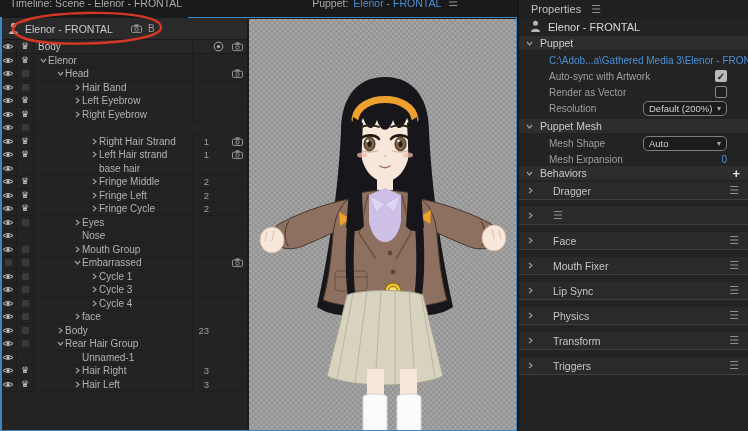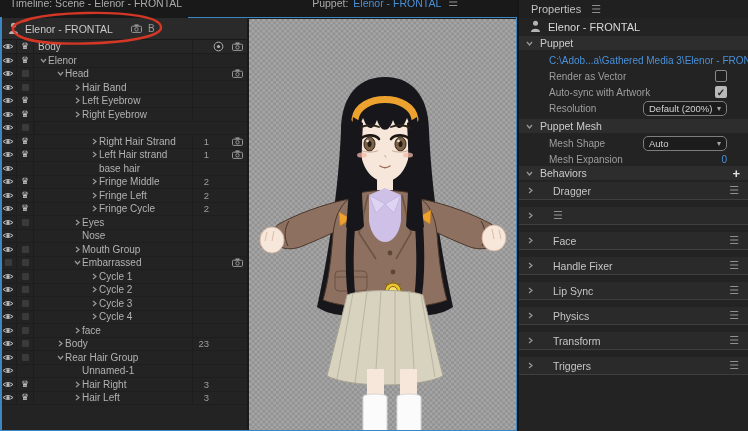--- a/index.html
+++ b/index.html
@@ -594,45 +594,20 @@
           </span>
     <span class="cell">
             <span class="sq"></span>
           </span>
     <span class="name-cell" style="padding-left:55px">
       <span class="chev">
               <svg width="5" height="7" viewBox="0 0 5 7">
                 <path d="M1,1 L4,3.5 L1,6" fill="none" stroke="#9a9a9a" stroke-width="1.2"></path>
               </svg>
             </span>
-      <span>Cycle 2</span>
-    </span>
-    <span class="right-group">
-      <span class="count"></span>
-      <span class="mini-cell"></span>
-      <span class="mini-cell"></span>
-      <span class="mini-cell"></span>
-    </span>
-  </div>
-        <div class="tree-row">
-    <span class="cell">
-            <svg width="12" height="9" viewBox="0 0 12 9">
-              <path d="M1,4.5 Q6,0.6 11,4.5 Q6,8.4 1,4.5 Z" fill="none" stroke="#c0c0c0" stroke-width="1"></path>
-              <circle cx="6" cy="4.5" r="1.6" fill="#c0c0c0"></circle>
-            </svg>
-          </span>
-    <span class="cell">
-            <span class="sq"></span>
-          </span>
-    <span class="name-cell" style="padding-left:55px">
-      <span class="chev">
-              <svg width="5" height="7" viewBox="0 0 5 7">
-                <path d="M1,1 L4,3.5 L1,6" fill="none" stroke="#9a9a9a" stroke-width="1.2"></path>
-              </svg>
-            </span>
       <span>Cycle 3</span>
     </span>
     <span class="right-group">
       <span class="count"></span>
       <span class="mini-cell"></span>
       <span class="mini-cell"></span>
       <span class="mini-cell"></span>
     </span>
   </div>
         <div class="tree-row">
@@ -918,26 +893,26 @@
           <svg width="7" height="5" viewBox="0 0 7 5">
             <path d="M1,1 L3.5,4 L6,1" fill="none" stroke="#9a9a9a" stroke-width="1.2"></path>
           </svg>
         </span>
       <span>Puppet</span>
     </div>
     <div class="path-row">
       <span>C:\Adob...a\Gathered Media 3\Elenor - FRONTAL.ai</span>
     </div>
     <div class="prow" style="height:16px;">
+      <span class="plabel">Auto-sync with Artwork</span>
+      <span class="checkbox checked">✓</span>
+    </div>
+    <div class="prow" style="height:16px;">
       <span class="plabel">Render as Vector</span>
       <span class="checkbox unchecked"></span>
-    </div>
-    <div class="prow" style="height:16px;">
-      <span class="plabel">Auto-sync with Artwork</span>
-      <span class="checkbox checked">✓</span>
     </div>
     <div class="prow" style="height:17px;">
       <span class="plabel">Resolution</span>
       <span class="select">
         <span>Default (200%)</span>
         <span class="sel-chev">▾</span>
       </span>
     </div>
 
     <div class="sec-header" style="margin-top:2px;">
@@ -996,21 +971,21 @@
           </span>
      <span class="flex">Face</span>
      <span class="hamburger">☰</span>
    </div>
         <div class="behavior">
      <span class="chev">
             <svg width="5" height="7" viewBox="0 0 5 7">
               <path d="M1,1 L4,3.5 L1,6" fill="none" stroke="#9a9a9a" stroke-width="1.2"></path>
             </svg>
           </span>
-     <span class="flex">Handle Fixer</span>
+     <span class="flex">Mouth Fixer</span>
      <span class="hamburger">☰</span>
    </div>
         <div class="behavior">
      <span class="chev">
             <svg width="5" height="7" viewBox="0 0 5 7">
               <path d="M1,1 L4,3.5 L1,6" fill="none" stroke="#9a9a9a" stroke-width="1.2"></path>
             </svg>
           </span>
      <span class="flex">Lip Sync</span>
      <span class="hamburger">☰</span>

